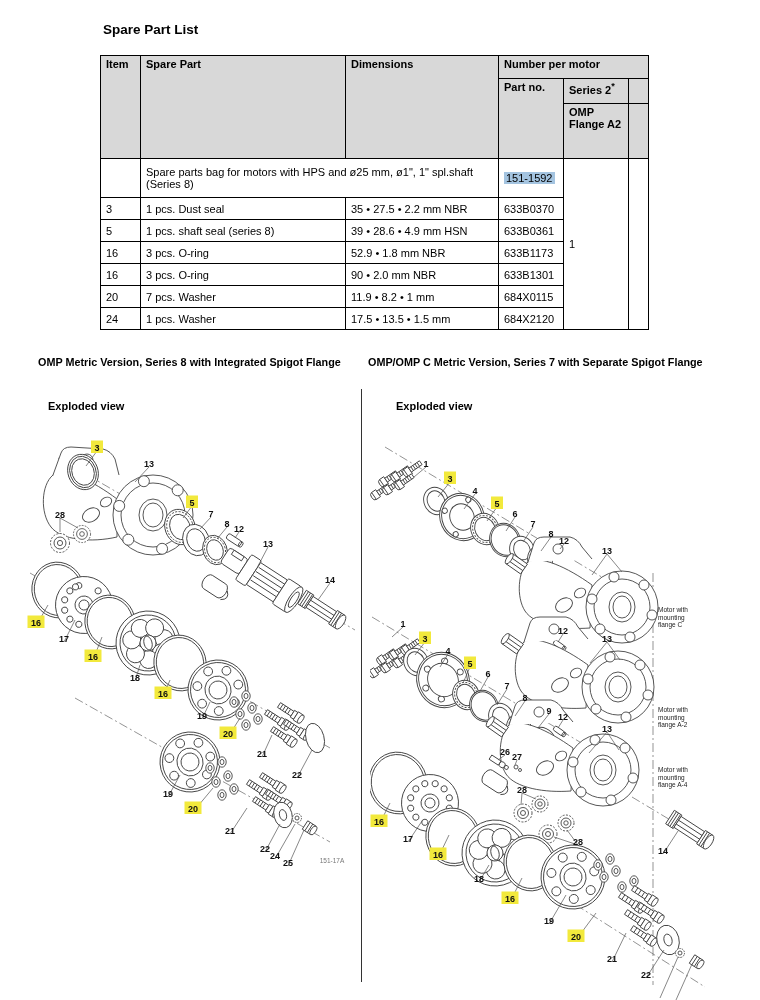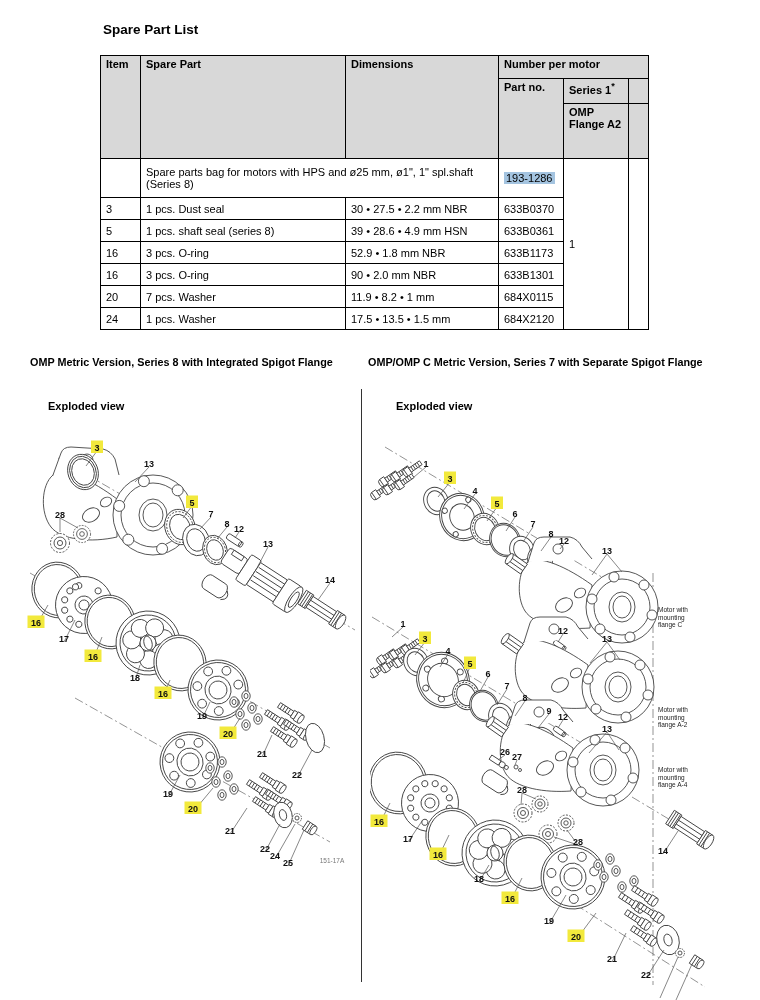--- a/index.html
+++ b/index.html
@@ -11,21 +11,21 @@
   table.parts{position:absolute;left:100px;top:55px;width:548px;border-collapse:collapse;
               table-layout:fixed;font-size:11px;}
   table.parts th,table.parts td{border:1px solid #000000;padding:2px 5px;text-align:left;
               vertical-align:middle;overflow:hidden;}
   table.parts th{background:#d8d8d8;font-weight:bold;vertical-align:top;text-align:left;}
   td.c-desc{vertical-align:top;padding-top:3px;margin-top:48px;}
   td.c-qty,td.c-codetop{vertical-align:top;padding-top:3px;}
   .code-hl{padding:0 2px;}
 
   .sec-title{position:absolute;font-size:10.8px;font-weight:bold;white-space:nowrap;}
-  .sec-title.left{left:30px;top:356px;}
+  .sec-title.left{left:38px;top:356px;}
   .sec-title.right{left:368px;top:356px;}
   .exploded{position:absolute;font-size:11px;font-weight:bold;padding-left:18px;}
   .exploded.left{left:30px;top:400px;}
   .exploded.right{left:378px;top:400px;}
   .divider{position:absolute;left:361px;top:389px;width:1px;height:593px;background:#333;}
 
   svg{position:absolute;}
   #svg-left{left:20px;top:430px;}
   #svg-right{left:370px;top:425px;}
   .ln{stroke:#444;stroke-width:.9;fill:none;}
@@ -52,40 +52,40 @@
   </colgroup>
   <thead>
     <tr>
       <th rowspan="3" style="height:98px">Item</th>
       <th rowspan="3">Spare Part</th>
       <th rowspan="3">Dimensions</th>
       <th colspan="3" style="height:18px">Number per motor</th>
     </tr>
     <tr>
       <th rowspan="2">Part no.</th>
-      <th style="height:20px"><span>Series 1</span><sup>*</sup></th>
+      <th style="height:20px"><span>Series 2</span><sup>*</sup></th>
       <th></th>
     </tr>
     <tr>
       <th style="height:50px">OMP Flange A2</th>
       <th></th>
     </tr>
   </thead>
   <tbody id="parts-body">
     <tr>
       <td style="height:34px"></td>
       <td class="c-desc" colspan="2">Spare parts bag for motors with HPS and ø25 mm, ø1", 1" spl.shaft (Series 8)</td>
-      <td class="c-codetop"><span class="code-hl" id="code-hl" style="background: rgb(164, 196, 224);">193-1286</span></td>
+      <td class="c-codetop"><span class="code-hl" id="code-hl" style="background: rgb(164, 196, 224);">151-1592</span></td>
       <td class="c-qty" rowspan="7">1</td>
       <td rowspan="7"></td>
     </tr>
   <tr>
         <td style="height: 17px;">3</td>
         <td style="height: 17px;">1 pcs. Dust seal</td>
-        <td style="height: 17px;">30 • 27.5 • 2.2 mm NBR</td>
+        <td style="height: 17px;">35 • 27.5 • 2.2 mm NBR</td>
         <td style="height: 17px;">633B0370</td>
       </tr>
       <tr>
         <td style="height: 17px;">5</td>
         <td style="height: 17px;">1 pcs. shaft seal (series 8)</td>
         <td style="height: 17px;">39 • 28.6 • 4.9 mm HSN</td>
         <td style="height: 17px;">633B0361</td>
       </tr>
       <tr>
         <td style="height: 17px;">16</td>

